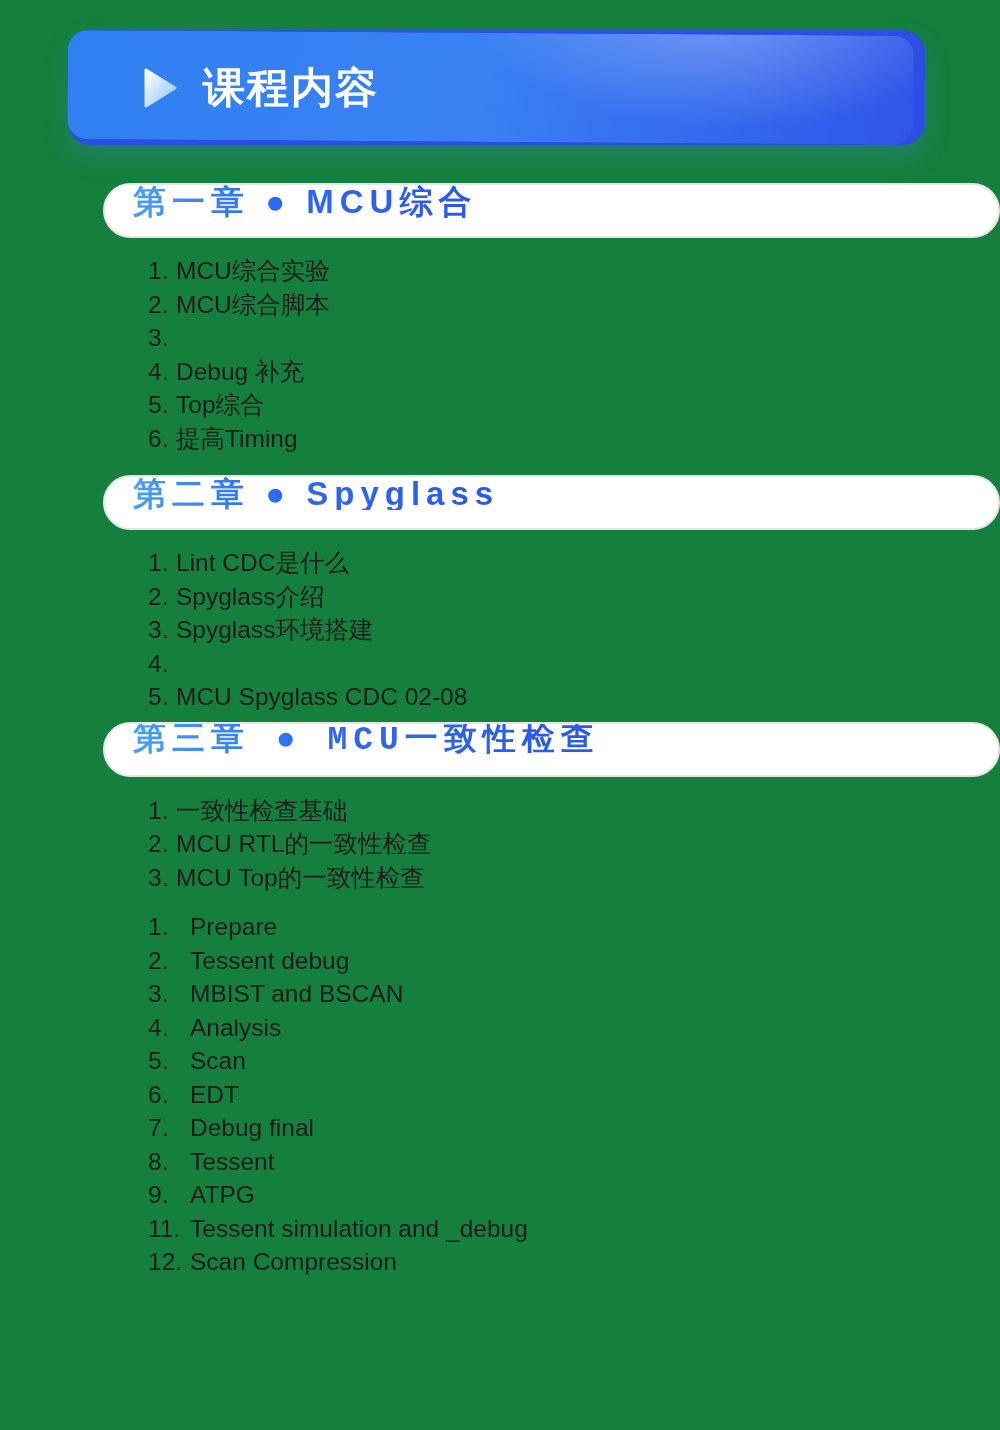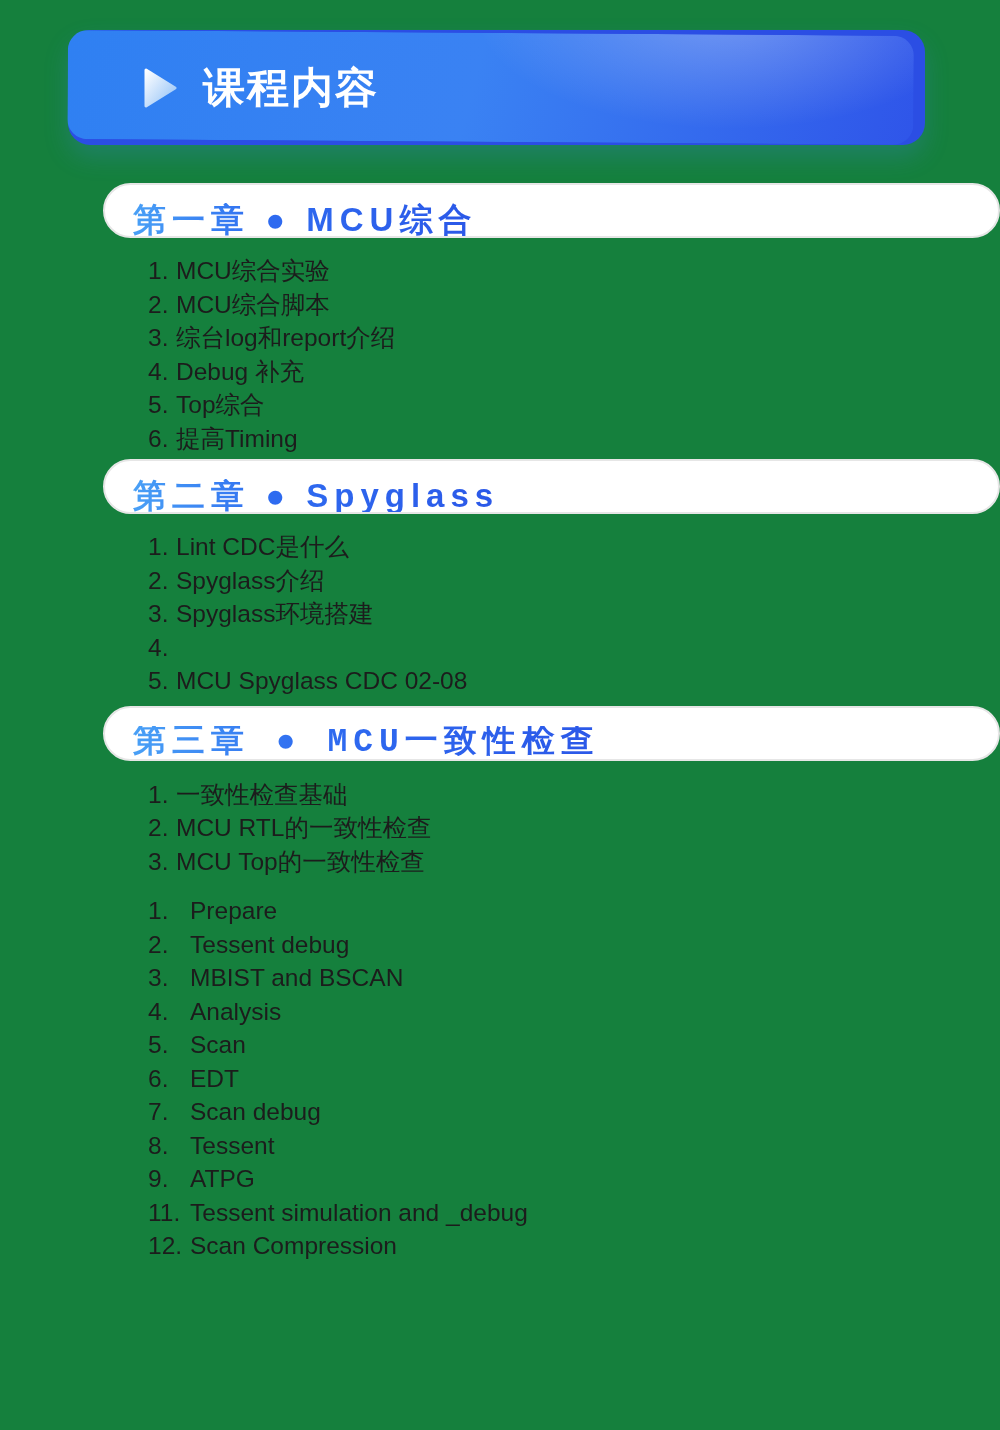--- a/index.html
+++ b/index.html
@@ -31,35 +31,35 @@
   .tri { width:33px; height:40px; display:block; }
   .banner-title {
     margin-left:26px; color:#ffffff; font-size:42px; font-weight:bold;
     letter-spacing:2px; line-height:1;
   }
 
   
   .badge {
     margin-left:103px; height:55px; border:2px solid #E6E6E6;
     border-radius:28px; background:#ffffff;
-    display:flex; align-items:flex-end; padding:0 28px;
+    display:flex; align-items:flex-start; padding:0 28px;
   }
   .badge-label {
     font-size:33px; font-weight:bold; letter-spacing:6px;
     white-space:nowrap; color:#2E63EC; line-height:1;
   }
   @supports ((-webkit-background-clip:text) or (background-clip:text)) {
     .badge-label {
       background:linear-gradient(90deg,#49A0F6 0%, #2E6BF0 38%, #2B58E8 100%);
       -webkit-background-clip:text; background-clip:text;
       -webkit-text-fill-color:transparent; color:transparent;
     }
   }
   .b1 { margin-top:38px; min-width:407px; }
-  .b2 { margin-top:4px; min-width:450px; }
+  .b2 { margin-top:20px; min-width:450px; }
   .b3 { margin-top:8px;  min-width:540px;font-family:Liberation Mono, monospace; }
   .b4 { margin-top:10px; min-width:450px; }
 
   
   .items { list-style:none; padding-left:148px; margin-top:16px; }
   .items li {
     display:flex; align-items:baseline;
     font-size:24.5px; line-height:33.5px; color:#1C1C1C;
   }
   .items .num { flex:none; width:28px; }
@@ -96,21 +96,20 @@
         <li>
           <span class="num">1.</span>
           <span class="txt">MCU综合实验</span>
         </li>
         <li>
           <span class="num">2.</span>
           <span class="txt">MCU综合脚本</span>
         </li>
         <li>
           <span class="num">3.</span>
-          <span class="txt">综台log和report介绍</span>
         </li>
         <li>
           <span class="num">4.</span>
           <span class="txt">Debug 补充</span>
         </li>
         <li>
           <span class="num">5.</span>
           <span class="txt">Top综合</span>
         </li>
         <li>
@@ -188,21 +187,21 @@
         <li>
           <span class="num">5.</span>
           <span class="txt">Scan</span>
         </li>
         <li>
           <span class="num">6.</span>
           <span class="txt">EDT</span>
         </li>
         <li>
           <span class="num">7.</span>
-          <span class="txt">Scan debug</span>
+          <span class="txt">Debug final</span>
         </li>
         <li>
           <span class="num">8.</span>
           <span class="txt">Tessent</span>
         </li>
         <li>
           <span class="num">9.</span>
           <span class="txt">ATPG</span>
         </li>
         <li>

